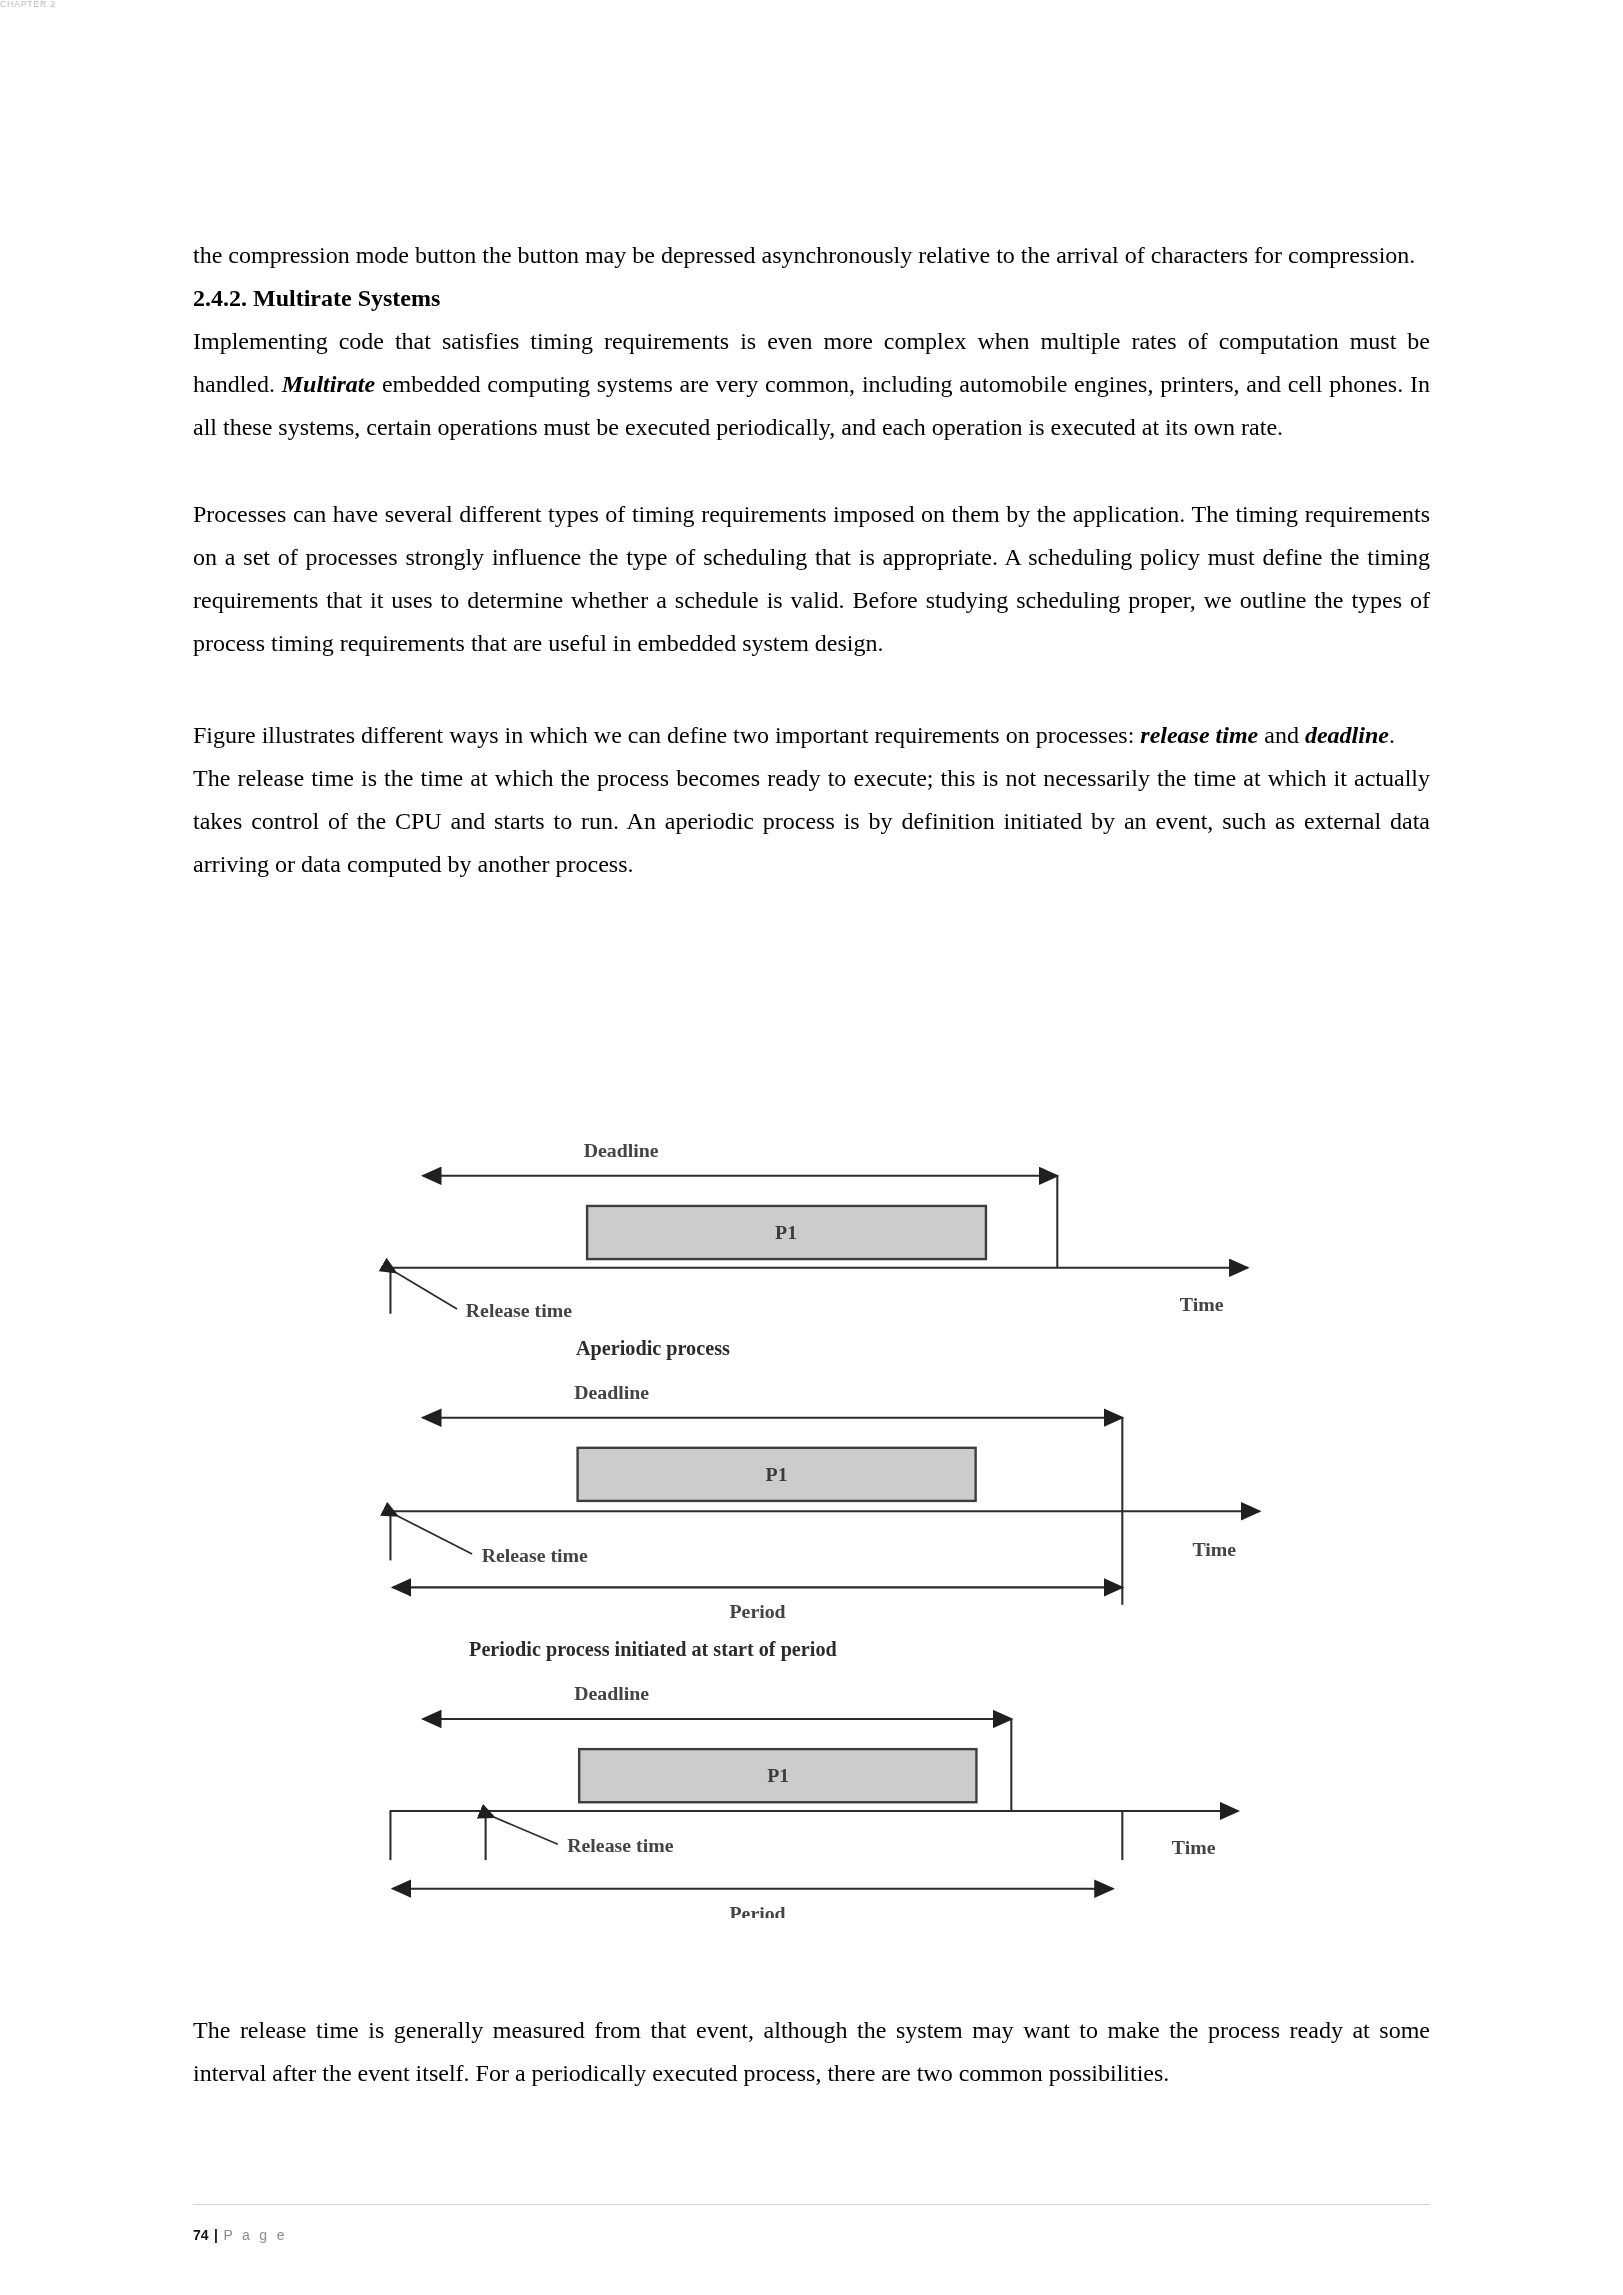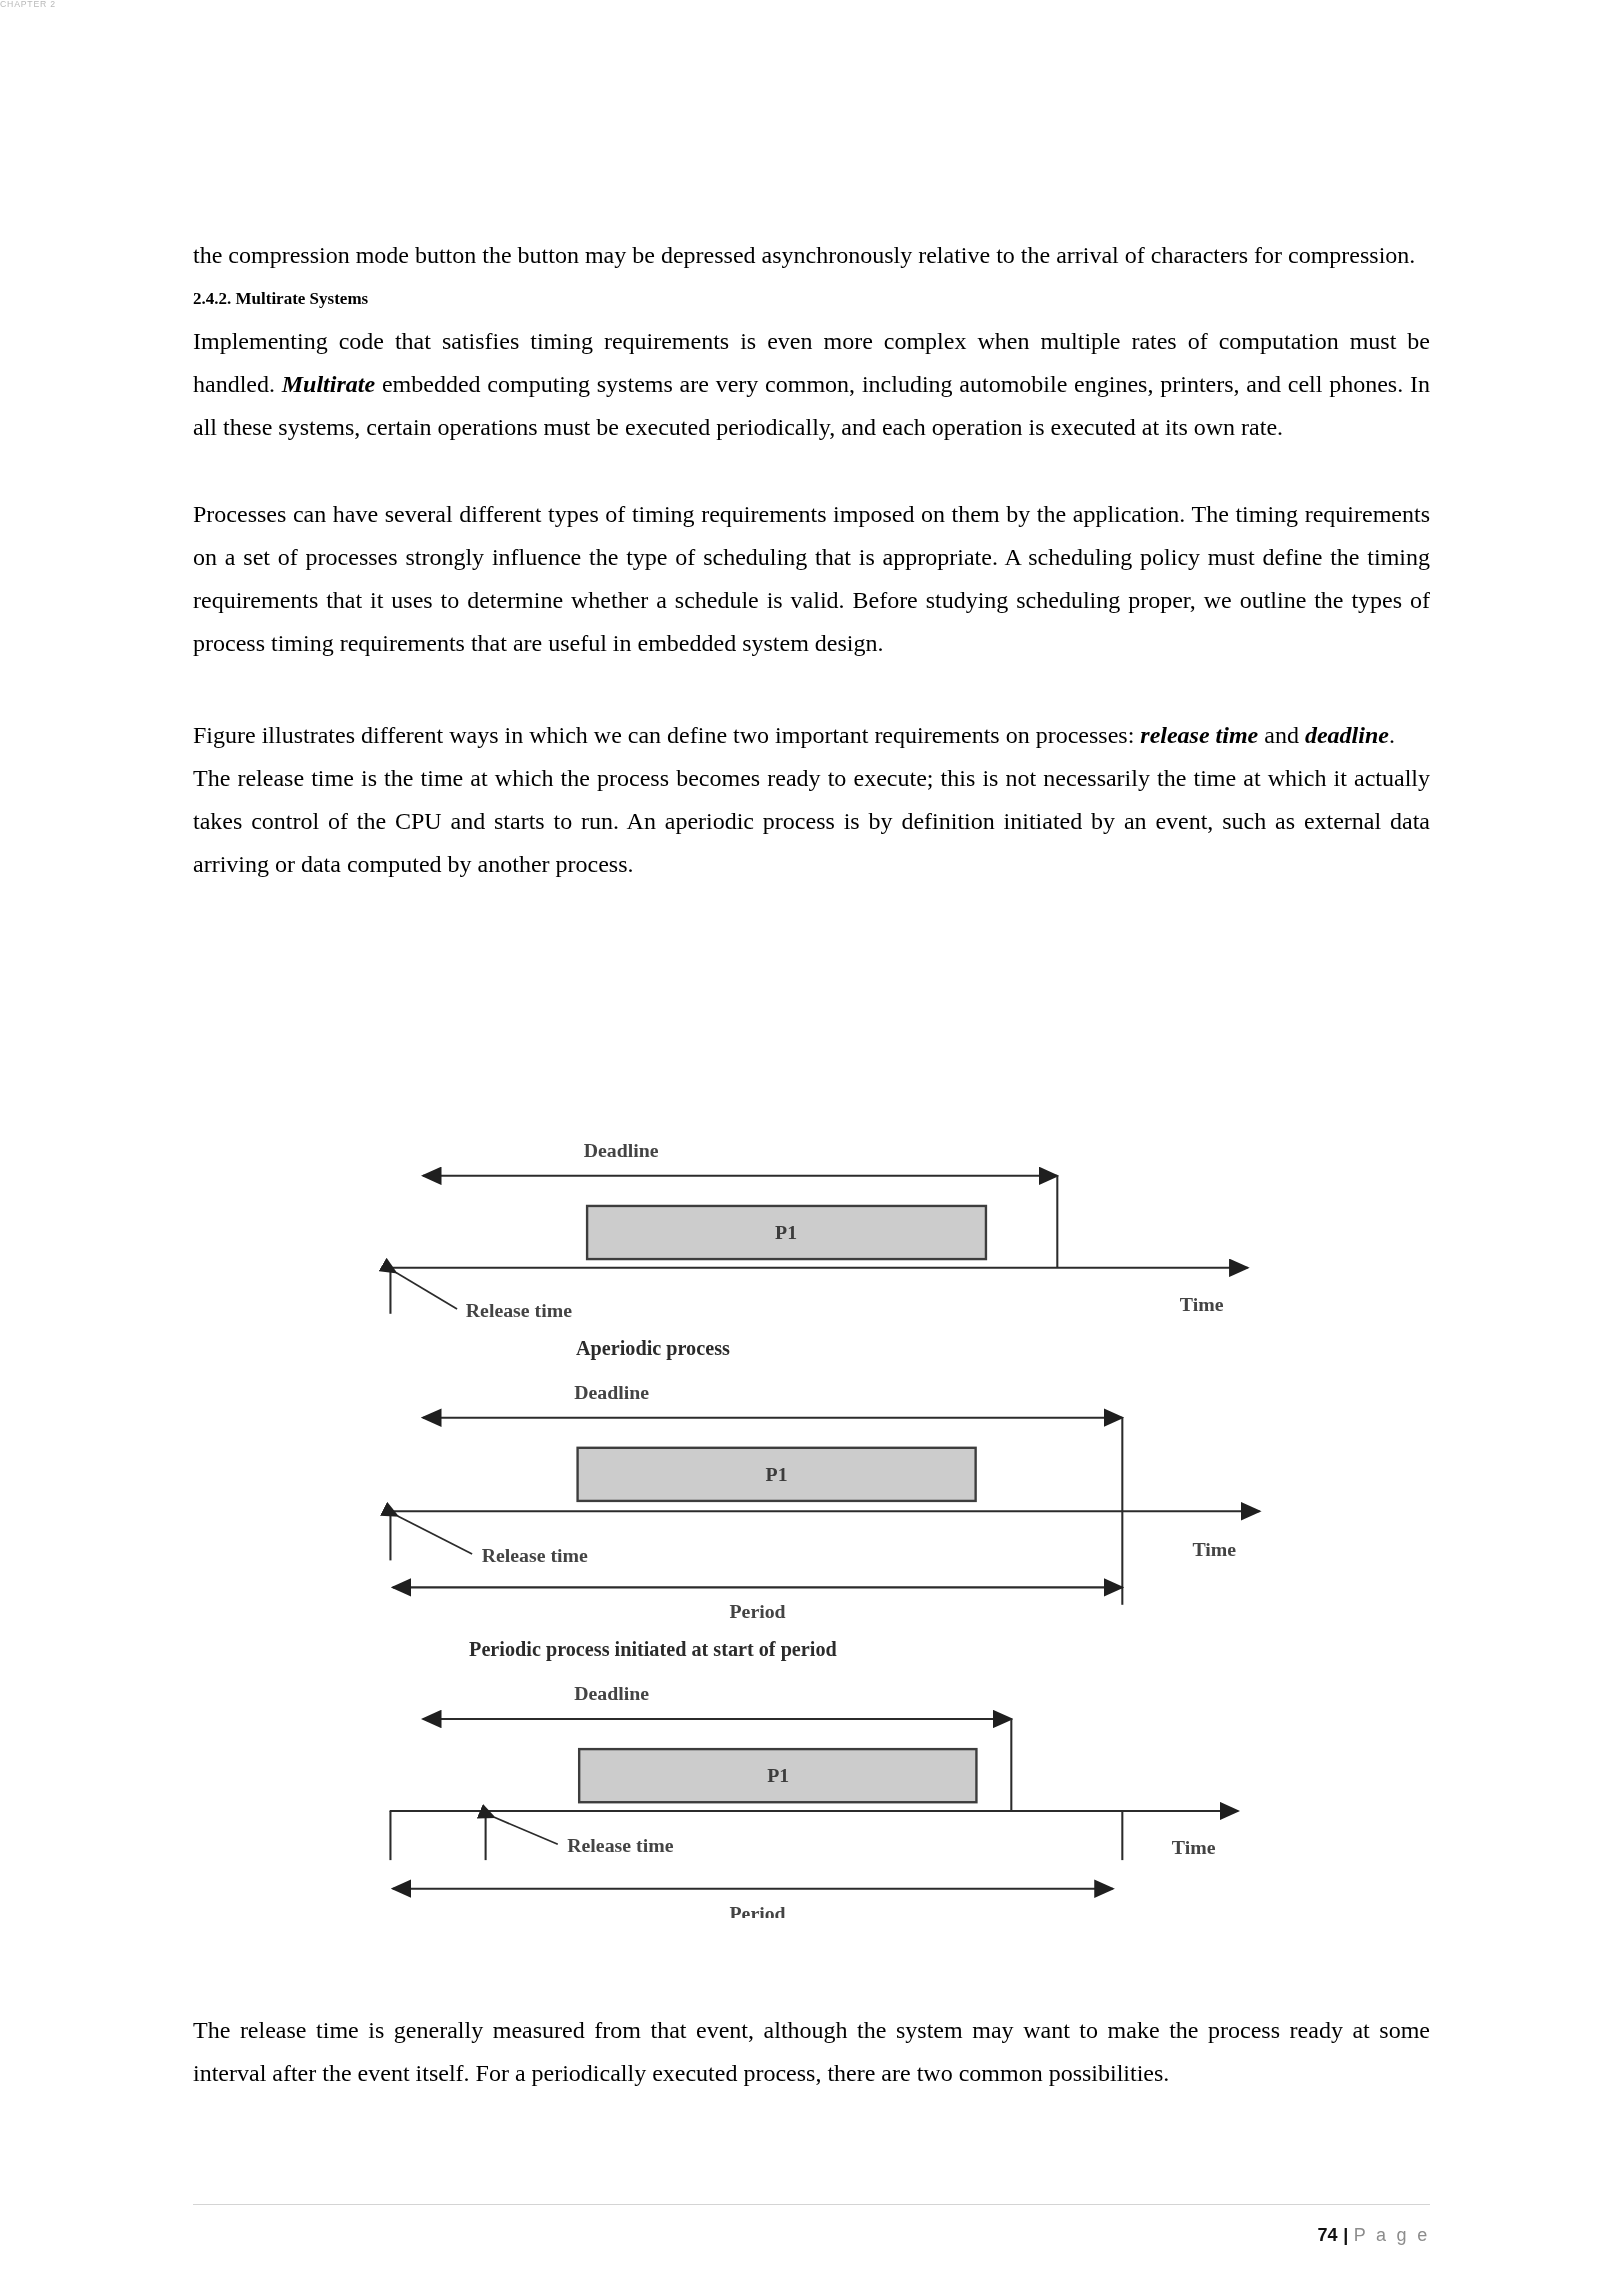--- a/index.html
+++ b/index.html
@@ -52,21 +52,21 @@
     margin: 0;
     font-size: 24px;
     line-height: 43px;
     text-align: justify;
     text-justify: inter-word;
     color: #000000;
   }
 
   h3.heading {
     margin: 0;
-    font-size: 17px;
+    font-size: 24px;
     line-height: 43px;
     font-weight: bold;
     text-align: left;
   }
   .bolditalic { font-weight: bold; font-style: italic; font-family: Liberation Serif, serif; }
   .gap-md { height: 44px; }
   .gap-lg { height: 49px; }
 
   
   .figure {
@@ -105,23 +105,23 @@
     top: 2204px;
     width: 1237px;
     height: 0.8px;
     background: #d4d4d4;
   }
   .footer {
     position: absolute;
     left: 193px;
     top: 2219px;
     width: 1237px;
-    text-align: right;
+    text-align: left;
     font-family: "Liberation Sans", "DejaVu Sans", sans-serif;
-    font-size: 18px;
+    font-size: 14px;
     line-height: 32px;
   }
   .footer .pg-num { font-weight: bold; color: #111111; }
   .footer .pg-sep { font-weight: bold; color: #111111; padding: 0 5.5px; }
   .footer .pg-word { color: #8c8c8c; letter-spacing: 2.8px; }
 </style>
 </head>
 <body>
 
 <div class="page">

